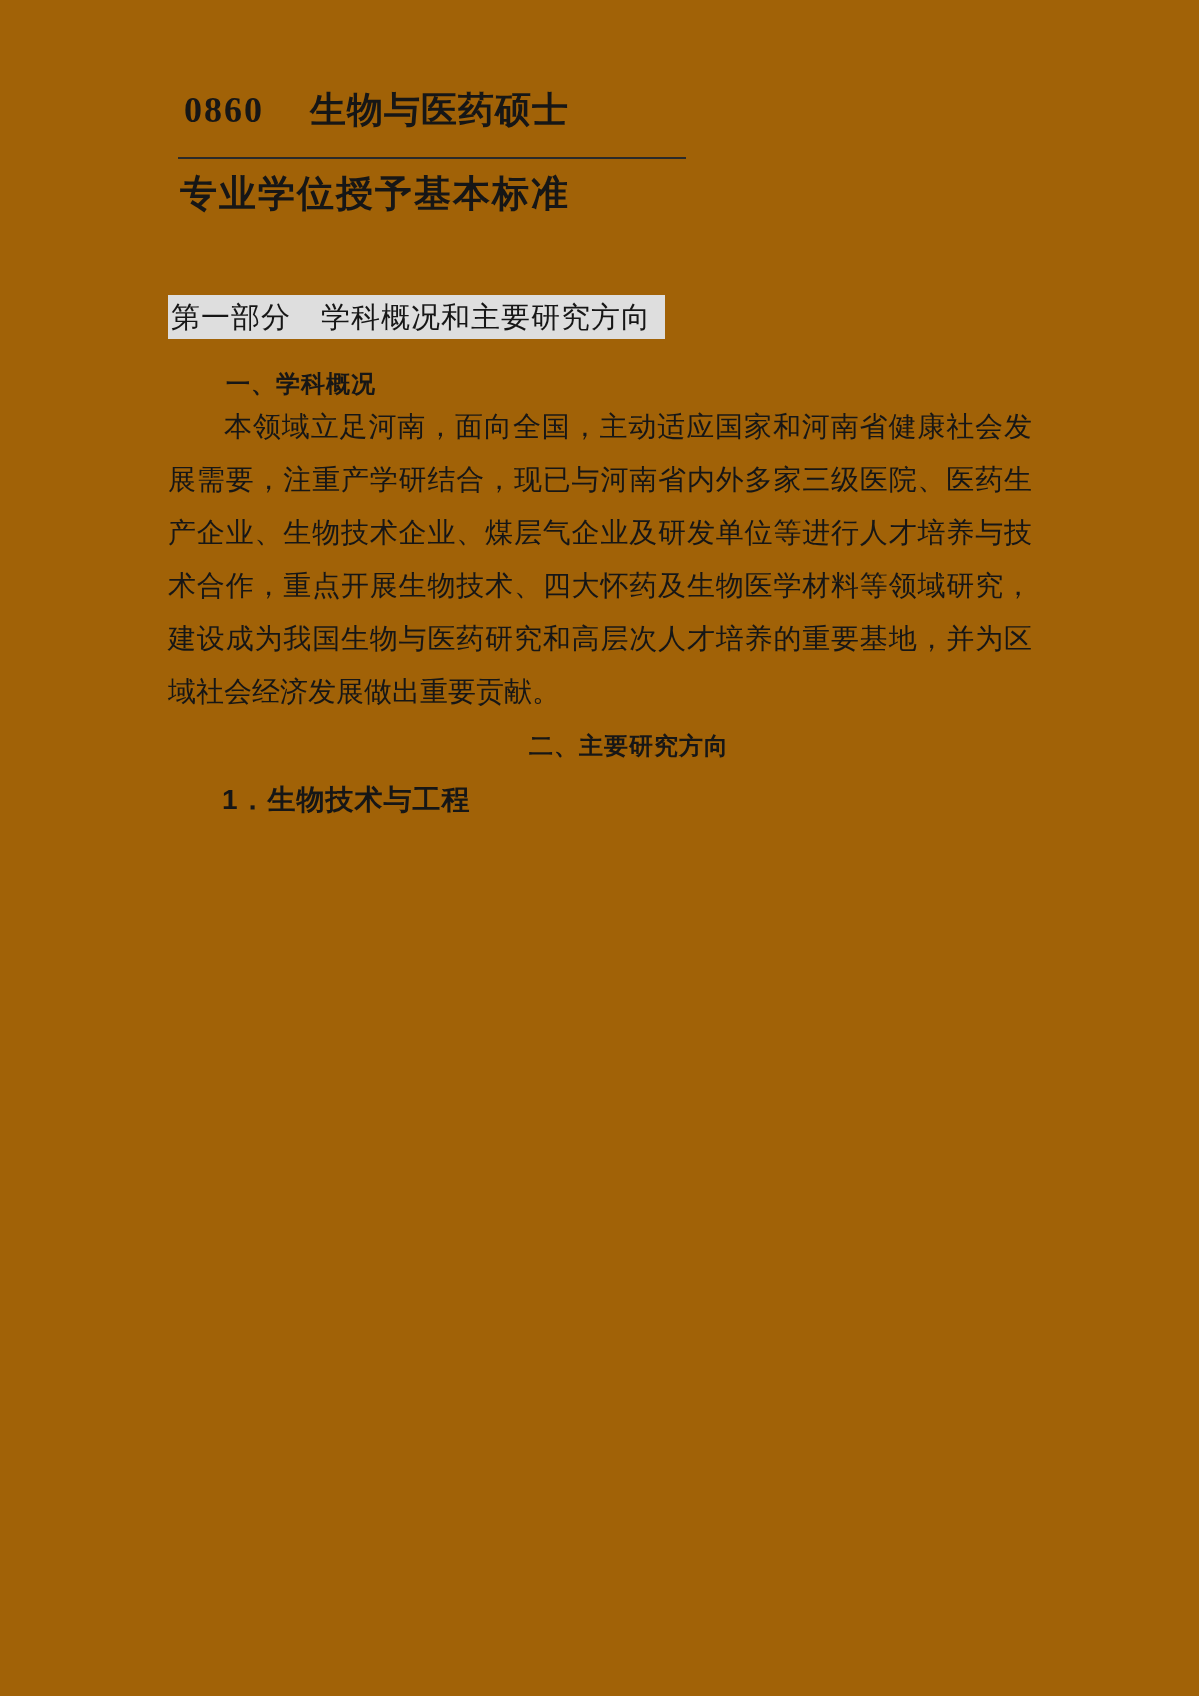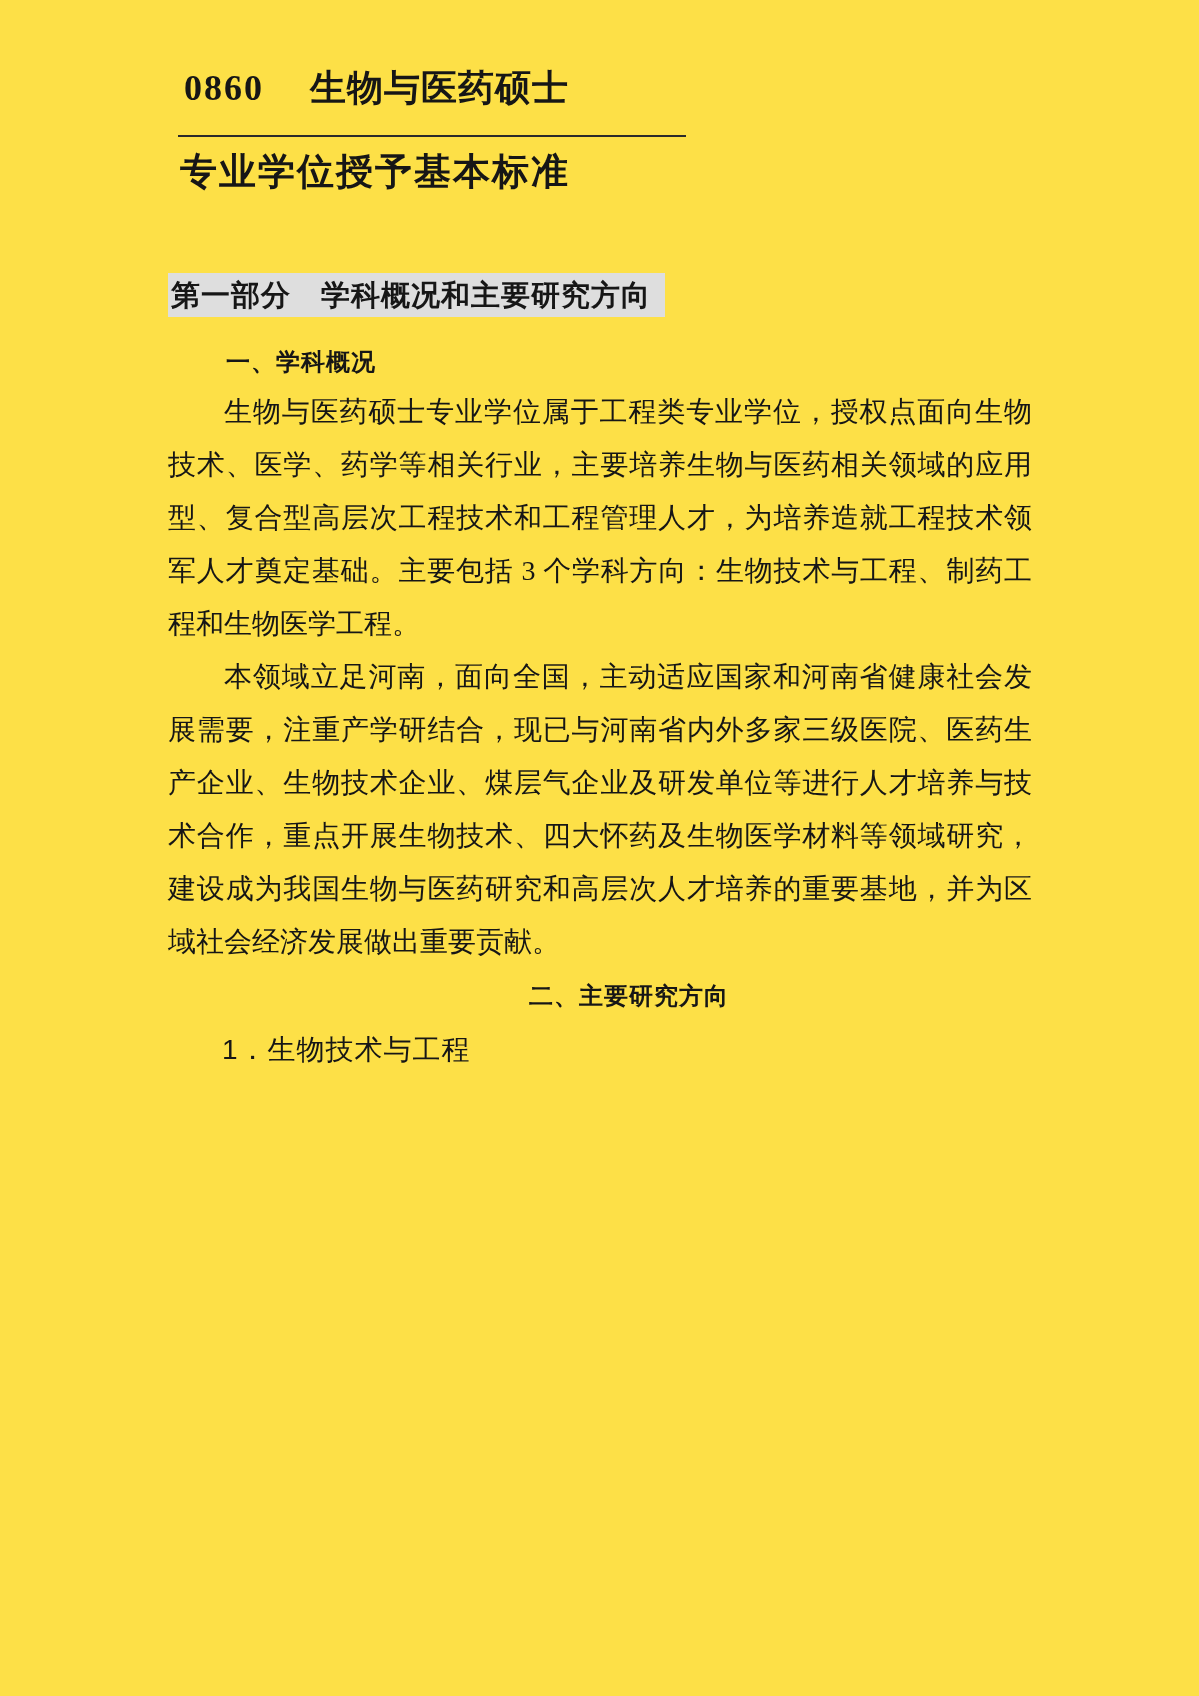--- a/index.html
+++ b/index.html
@@ -5,24 +5,24 @@
   html, body {
     margin: 0;
     padding: 0;
     background: #ffffff;
   }
   .page {
     position: relative;
     width: 1199px;
     height: 1696px;
     margin: 0 auto;
-    background: #fde047;
+    background: #a16207;
     color: #161616;
     box-sizing: border-box;
-    padding: 68px 167px 0 168px;
+    padding: 90px 167px 0 168px;
     overflow: hidden;
     font-family: "Liberation Serif", "DejaVu Serif", serif;
   }
   
   .title-row {
     font-family: "Liberation Serif", "DejaVu Serif", serif;
     font-weight: 700;
     font-size: 36px;
     line-height: 40px;
     padding-left: 16px;
@@ -53,38 +53,38 @@
     letter-spacing: 2px;
   }
   
   .part-row {
     margin-top: 78px;
   }
   .part-heading {
     display: inline-block;
     background: #dedede;
     font-family: "Liberation Sans", "DejaVu Sans", sans-serif;
-    font-weight: 700;
+    font-weight: 400;
     font-size: 29px;
     line-height: 34px;
     padding: 5px 14px 5px 3px;
     letter-spacing: 1px;
   }
   
   .h-sub {
     font-family: "Liberation Sans", "DejaVu Sans", sans-serif;
     font-weight: 700;
     font-size: 24px;
     line-height: 32px;
     margin: 29px 0 0 58px;
     letter-spacing: 1px;
   }
   .h-sub2 {
     font-family: "Liberation Sans", "DejaVu Sans", sans-serif;
-    font-weight: 400;
+    font-weight: 700;
     font-size: 28px;
     line-height: 32px;
     margin: 22px 0 0 54px;
     letter-spacing: 1px;
   }
   
   .body-text p {
     font-family: "Liberation Serif", "DejaVu Serif", serif;
     font-size: 28px;
     line-height: 53px;
@@ -113,21 +113,20 @@
 
   <main>
 
     <div class="part-row">
       <span class="part-heading">第一部分　学科概况和主要研究方向</span>
     </div>
 
     <div class="h-sub">一、学科概况</div>
 
     <div class="body-text">
-      <p class="first">生物与医药硕士专业学位属于工程类专业学位，授权点面向生物技术、医学、药学等相关行业，主要培养生物与医药相关领域的应用型、复合型高层次工程技术和工程管理人才，为培养造就工程技术领军人才奠定基础。主要包括 3 个学科方向：生物技术与工程、制药工程和生物医学工程。</p>
       <p>本领域立足河南，面向全国，主动适应国家和河南省健康社会发展需要，注重产学研结合，现已与河南省内外多家三级医院、医药生产企业、生物技术企业、煤层气企业及研发单位等进行人才培养与技术合作，重点开展生物技术、四大怀药及生物医学材料等领域研究，建设成为我国生物与医药研究和高层次人才培养的重要基地，并为区域社会经济发展做出重要贡献。</p>
     </div>
 
     <div class="h-sub" style="margin-top:12px;text-align:center;">二、主要研究方向</div>
 
     <div class="h-sub2">1．生物技术与工程</div>
 
 
   </main>
 

